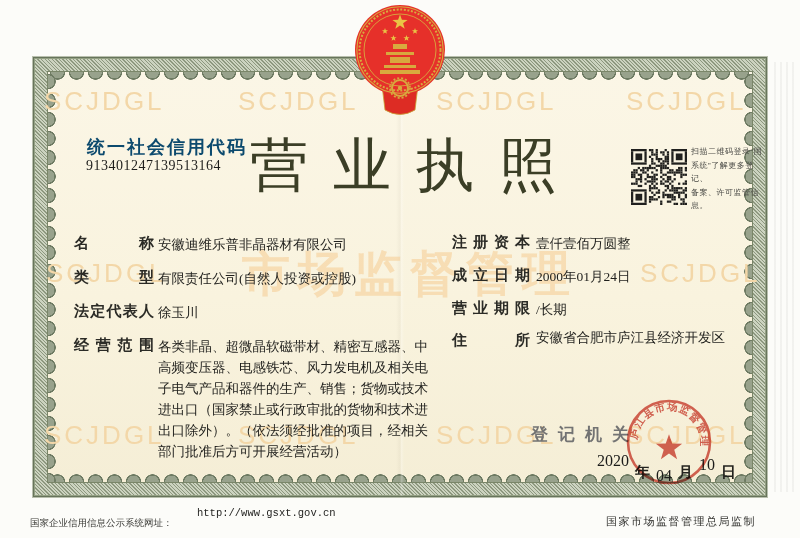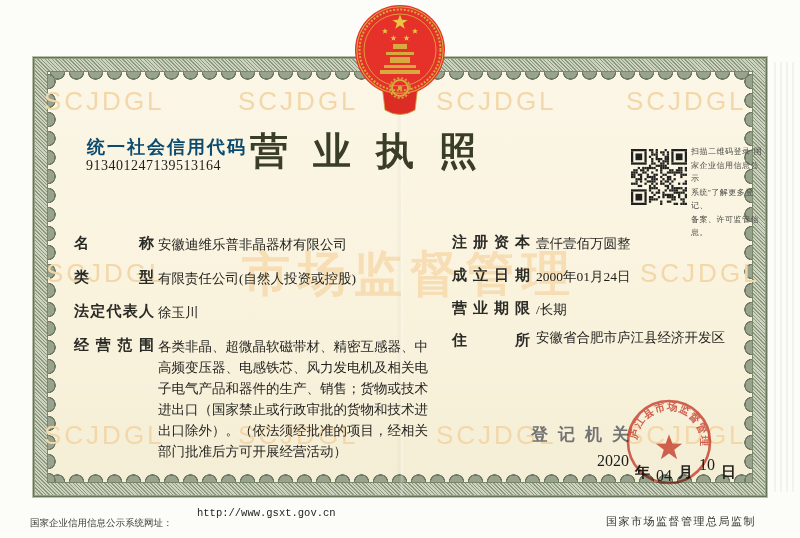--- a/index.html
+++ b/index.html
@@ -35,21 +35,21 @@
   
   .wm{position:absolute;font-weight:normal;font-size:26px;letter-spacing:3px;
       color:#f3d7a8;z-index:2;user-select:none;}
   .wm-big{position:absolute;left:242px;top:242px;font-weight:bold;font-size:48px;
       letter-spacing:8px;color:rgba(246,199,138,.5);z-index:2;white-space:nowrap;
       font-family:"Liberation Serif",serif;}
 
   
   .credit-label{left:87px;top:135px;font-size:18px;font-weight:bold;letter-spacing:2px;color:#0c4a6e;z-index:3;}
   .credit-code{left:86px;top:158px;font-size:14px;font-family:"Liberation Serif",serif;letter-spacing:.5px;color:#1d1d1b;z-index:3;}
-  .title{left:250px;top:127px;font-size:38px;font-weight:bold;letter-spacing:25px;
+  .title{left:250px;top:127px;font-size:58px;font-weight:normal;letter-spacing:25px;
          color:#3b3e26;z-index:3;white-space:nowrap;line-height:1.3;}
 
   
   .qr{left:631px;top:149px;width:56px;height:56px;z-index:3;}
   .qr-caption{left:691px;top:145px;width:74px;font-size:8px;line-height:13.5px;
          color:#4a4a46;z-index:3;letter-spacing:.5px;}
 
   
   .flabel{position:absolute;font-size:15px;font-weight:bold;color:#2b2b26;z-index:3;
           text-align:justify;text-align-last:justify;text-justify:inter-character;}
@@ -366,21 +366,20 @@
     <rect x="53.76" y="2.24" width="2.24" height="11.20" fill="#20201e"></rect>
     <rect x="44.80" y="4.48" width="6.72" height="6.72" fill="#20201e"></rect>
     <rect x="0.00" y="40.32" width="15.68" height="2.24" fill="#20201e"></rect>
     <rect x="0.00" y="53.76" width="15.68" height="2.24" fill="#20201e"></rect>
     <rect x="0.00" y="42.56" width="2.24" height="11.20" fill="#20201e"></rect>
     <rect x="13.44" y="42.56" width="2.24" height="11.20" fill="#20201e"></rect>
     <rect x="4.48" y="44.80" width="6.72" height="6.72" fill="#20201e"></rect>
   </svg>
 <div class="abs qr-caption">
   <div>扫描二维码登录“国</div>
-  <div>家企业信用信息公示</div>
   <div>系统”了解更多登记、</div>
   <div>备案、许可监管信息。</div>
 </div>
 
 <div class="flabel lab-l rl0">名称</div>
 <div class="fvalue val-l rv0">安徽迪维乐普非晶器材有限公司</div>
 <div class="flabel lab-l rl1">类型</div>
 <div class="fvalue val-l rv1">有限责任公司(自然人投资或控股)</div>
 <div class="flabel lab-l rl2">法定代表人</div>
 <div class="fvalue val-l rv2">徐玉川</div>

